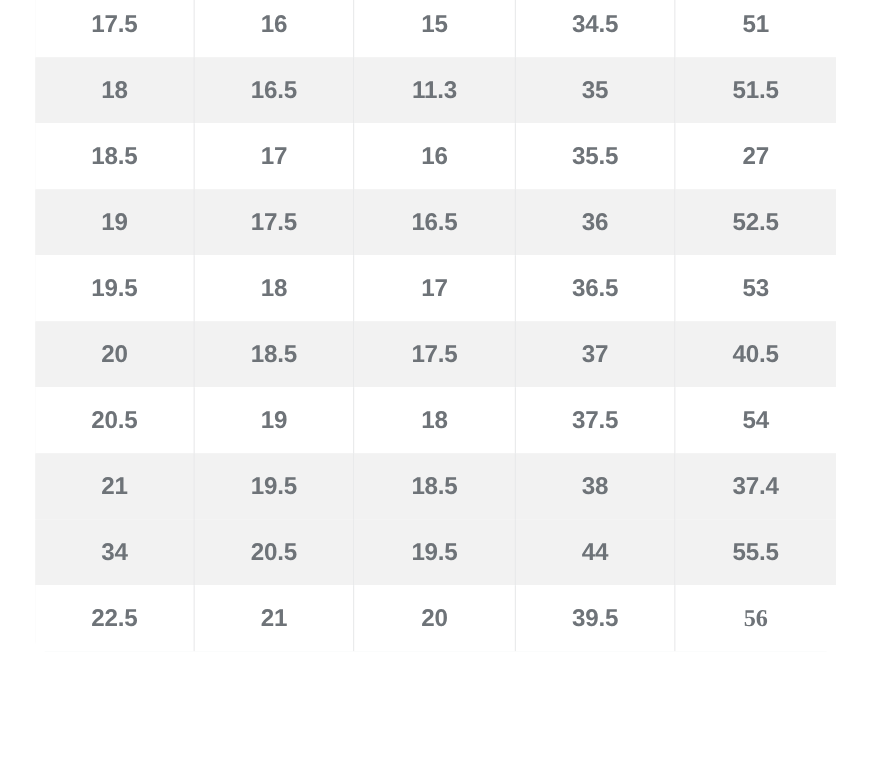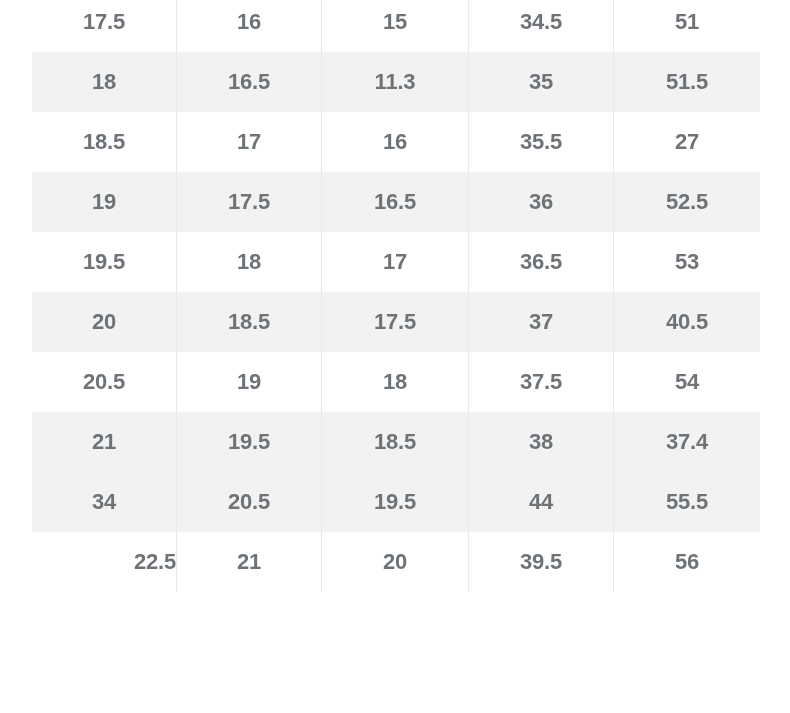--- a/index.html
+++ b/index.html
@@ -79,24 +79,24 @@
     border-right: none;
   }
 
   .size-table tr.striped td {
     background: #f2f2f2;
     border-right-color: #e8e9ea;
   }
 
   .size-table tr:last-child td:first-child {
     border-bottom-left-radius: 10px;
-    text-align: right;
   }
   .size-table tr:last-child td:last-child {
     border-bottom-right-radius: 10px;
+    font-family: Liberation Serif, serif;
   }
 </style>
 </head>
 <body>
 
 <div id="page-root">
   <div class="table-viewport">
     <table class="size-table" id="size-table">
       <colgroup>
         <col class="c1">

